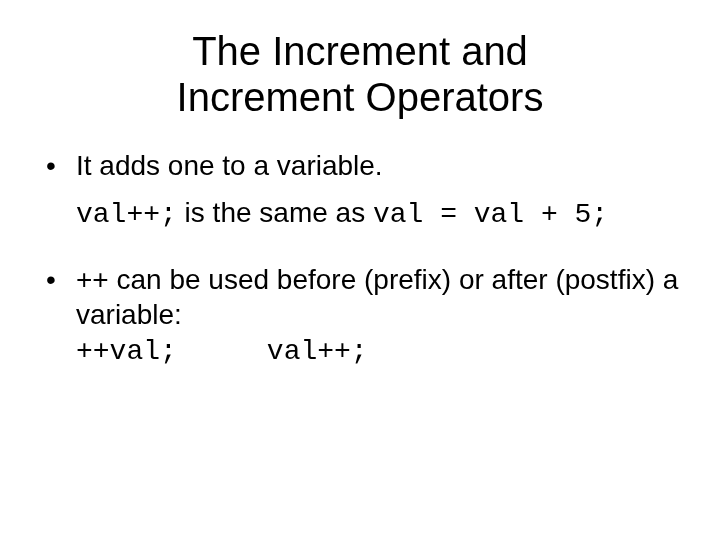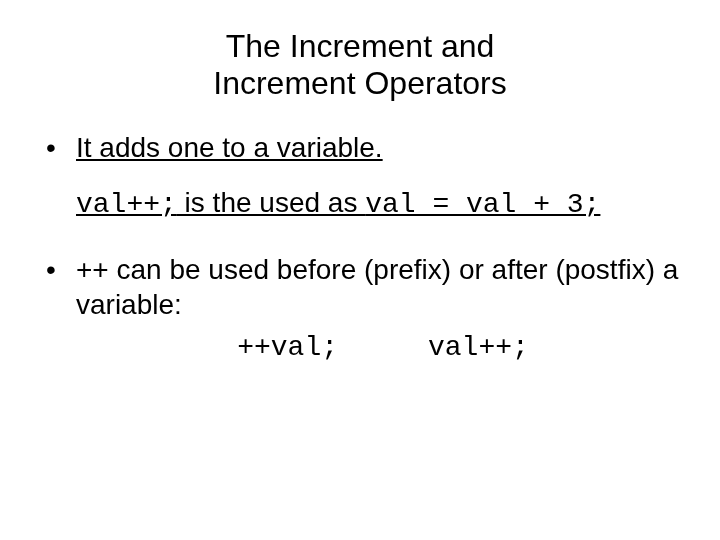--- a/index.html
+++ b/index.html
@@ -5,21 +5,21 @@
     * { margin: 0; padding: 0; box-sizing: border-box; }
     html, body { width: 720px; height: 540px; }
     body {
       font-family: Arial, Helvetica, sans-serif;
       background: #ffffff;
       color: #000000;
       padding: 20px 30px 30px 30px;
     }
     .title {
       text-align: center;
-      font-size: 32px;
+      font-size: 40px;
       font-weight: 400;
       line-height: 1.15;
       margin-bottom: 28px;
       margin-top: 8px;
     }
     ul.content {
       list-style: none;
       padding-left: 0;
     }
     ul.content > li {
@@ -30,48 +30,46 @@
       margin-bottom: 30px;
     }
     ul.content > li::before {
       content: "•";
       position: absolute;
       left: 16px;
       top: 0;
       font-size: 28px;
     }
     .para {
-      margin-top: 20px;
-      text-decoration: underline;
+      margin-top: 12px;
     }
     .mono {
       font-family: "Courier New", Courier, monospace;
     }
     .example-line {
       font-size: 28px;
-      margin-top: 6px;
+      margin-top: 0;
       padding-left: 0;
-      text-align: center;
     }
     .gap { display:inline-block; width: 90px; }
   </style>
 </head>
 <body>
 
 <h1 class="title">
   <span>The Increment and</span><br>
   <span>Increment Operators</span>
 </h1>
 
 <ul class="content">
 
   <li>
     <div class="para">It adds one to a variable.</div>
     <div class="para">
-      <span class="mono">val++;</span><span> is the used as </span><span class="mono">val = val + 3;</span>
+      <span class="mono">val++;</span><span> is the same as </span><span class="mono">val = val + 5;</span>
     </div>
   </li>
 
   <li>
     <span>++ can be used before (prefix) or after (postfix) a variable:</span>
     <div class="example-line">
       <span class="mono">++val;</span><span class="gap"></span><span class="mono">val++;</span>
     </div>
   </li>
 

